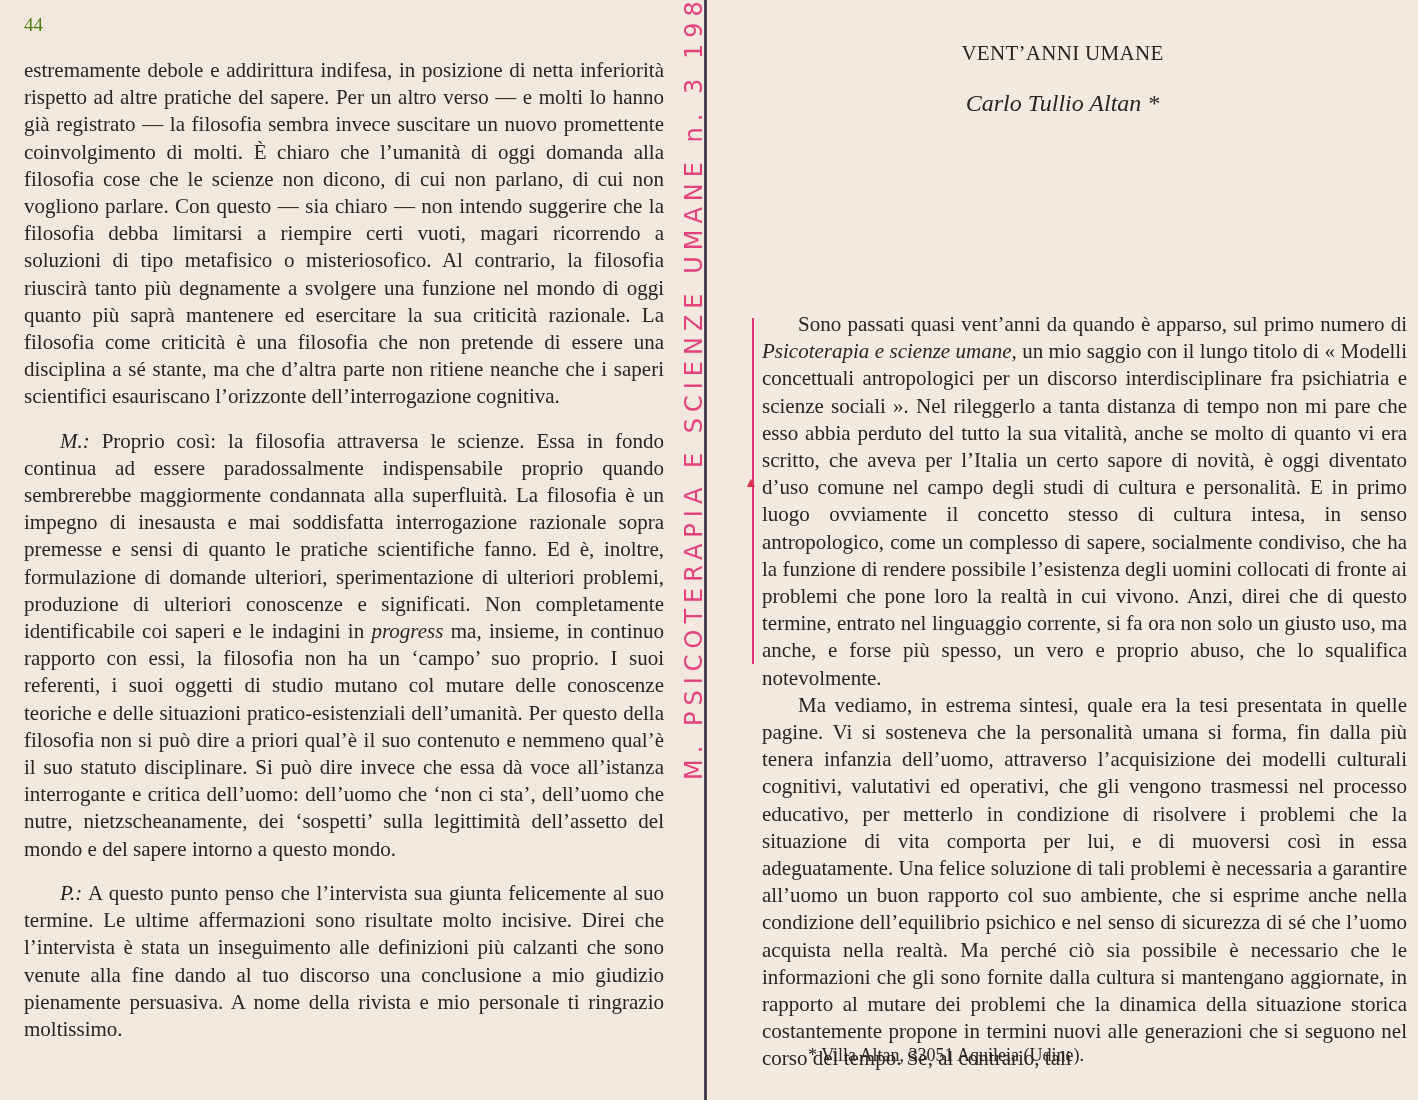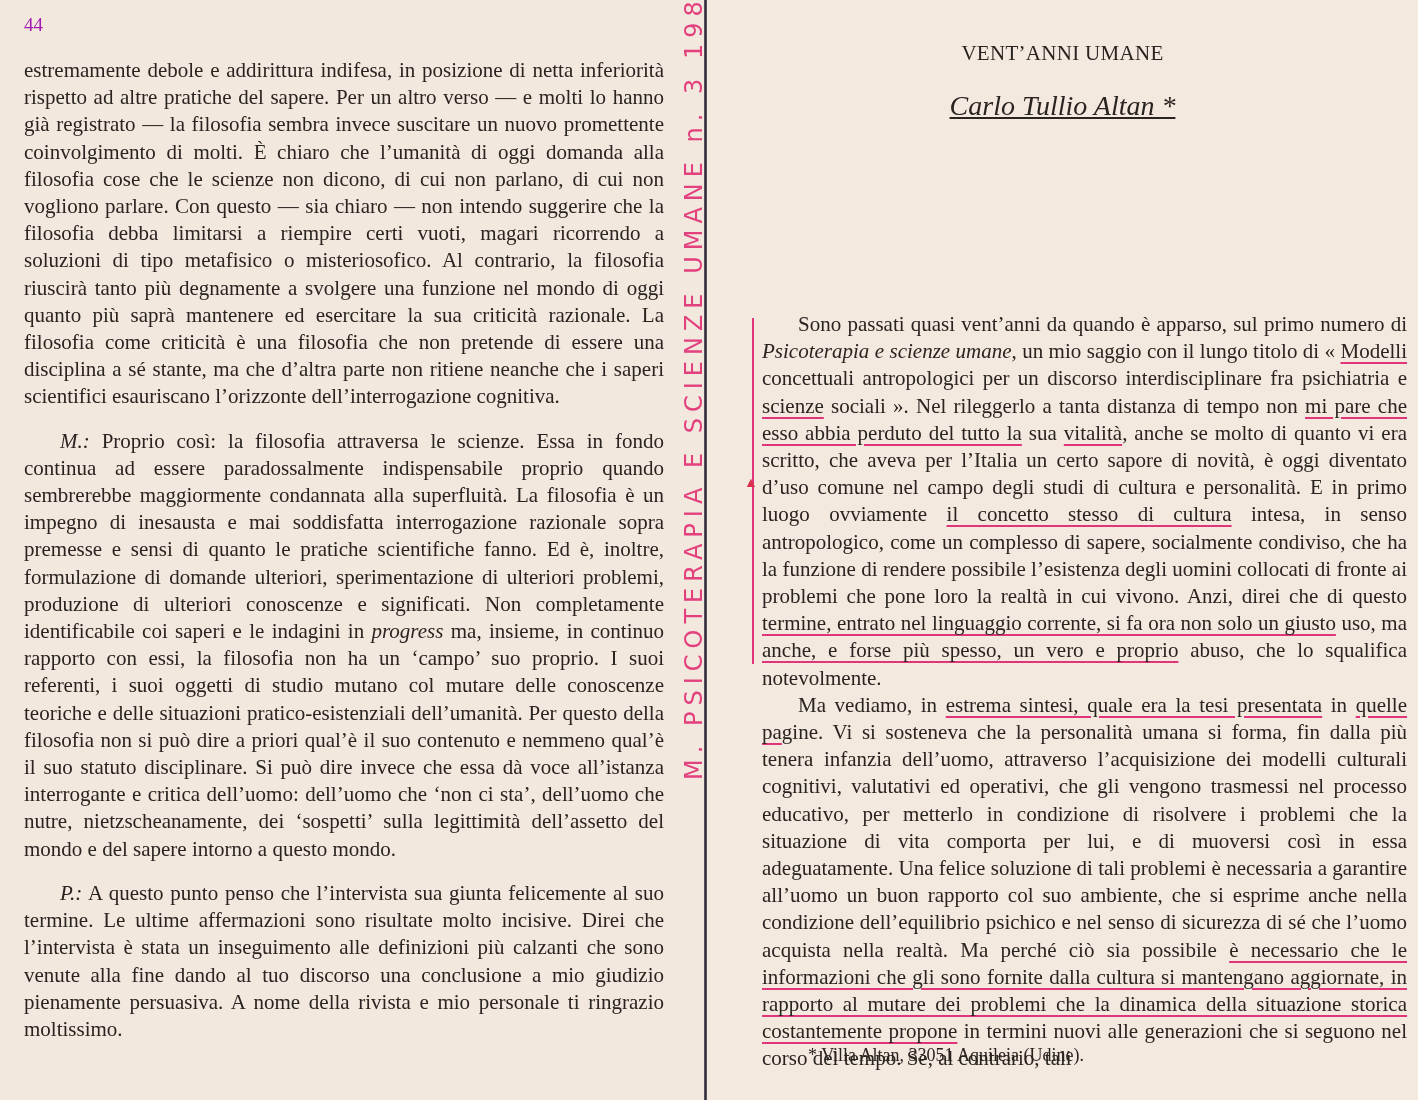--- a/index.html
+++ b/index.html
@@ -15,21 +15,21 @@
     background: #f2e8de;
   }
   #left-page { left: 0; width: 705px; }
   #right-page { left: 707px; width: 711px; background: #f3e9df; }
   .spine {
     position: absolute; left: 704px; top: 0; width: 3px; height: 1100px;
     background: linear-gradient(to right, #6a6470, #2f2c36, #6a6470);
   }
   .page-number {
     position: absolute; left: 24px; top: 14px;
-    font-size: 19px; color: #a21caf;
+    font-size: 19px; color: #4d7c0f;
   }
   .text {
     position: absolute;
     font-size: 21px;
     line-height: 27.2px;
     text-align: justify;
     hyphens: manual;
   }
   #left-text { left: 24px; top: 57px; width: 640px; }
   .para { margin: 0; text-indent: 0; }
@@ -37,31 +37,30 @@
   .para.indent { text-indent: 36px; }
   .speaker { font-style: italic; }
   em { }
 
   .title {
     position: absolute; left: 707px; width: 711px; top: 41px;
     text-align: center; font-size: 21px; letter-spacing: 0.3px;
   }
   .author {
     position: absolute; left: 707px; width: 711px; top: 90px;
-    text-align: center; font-size: 28px; font-style: italic; text-decoration: underline;
+    text-align: center; font-size: 24px; font-style: italic;
   }
   #right-text { left: 762px; top: 311px; width: 645px; }
   #right-text .para + .para { margin-top: 0; }
   .footnote {
     position: absolute; left: 808px; top: 1045px;
     font-size: 18px;
   }
   
   .ul {
-    text-decoration: underline;
     text-decoration-color: #e0357a;
     text-decoration-thickness: 1.5px;
     text-underline-offset: 4px;
   }
   .margin-line {
     position: absolute; left: 752px; top: 318px; width: 2px; height: 346px;
     background: #e23a7e;
   }
   .margin-mark {
     position: absolute; left: 744px; top: 476px; width: 10px; height: 14px;

